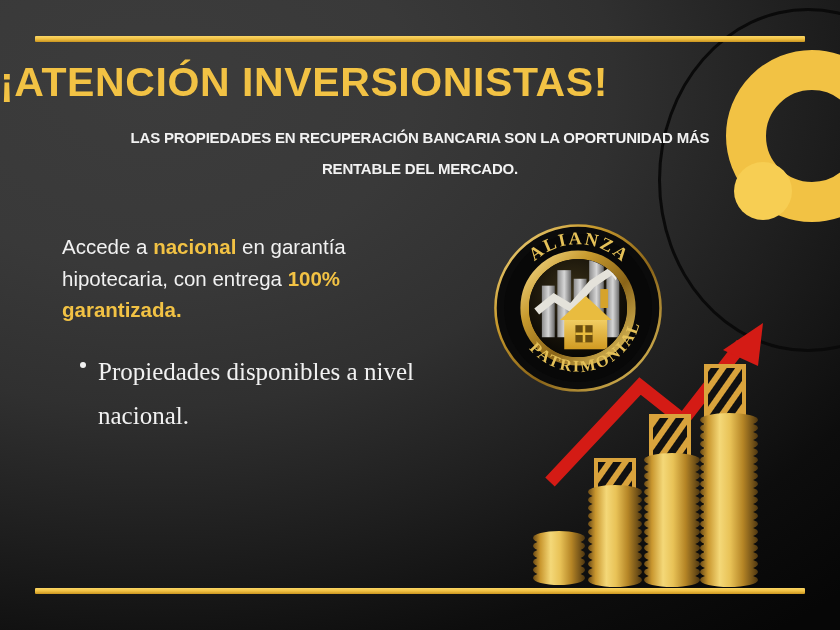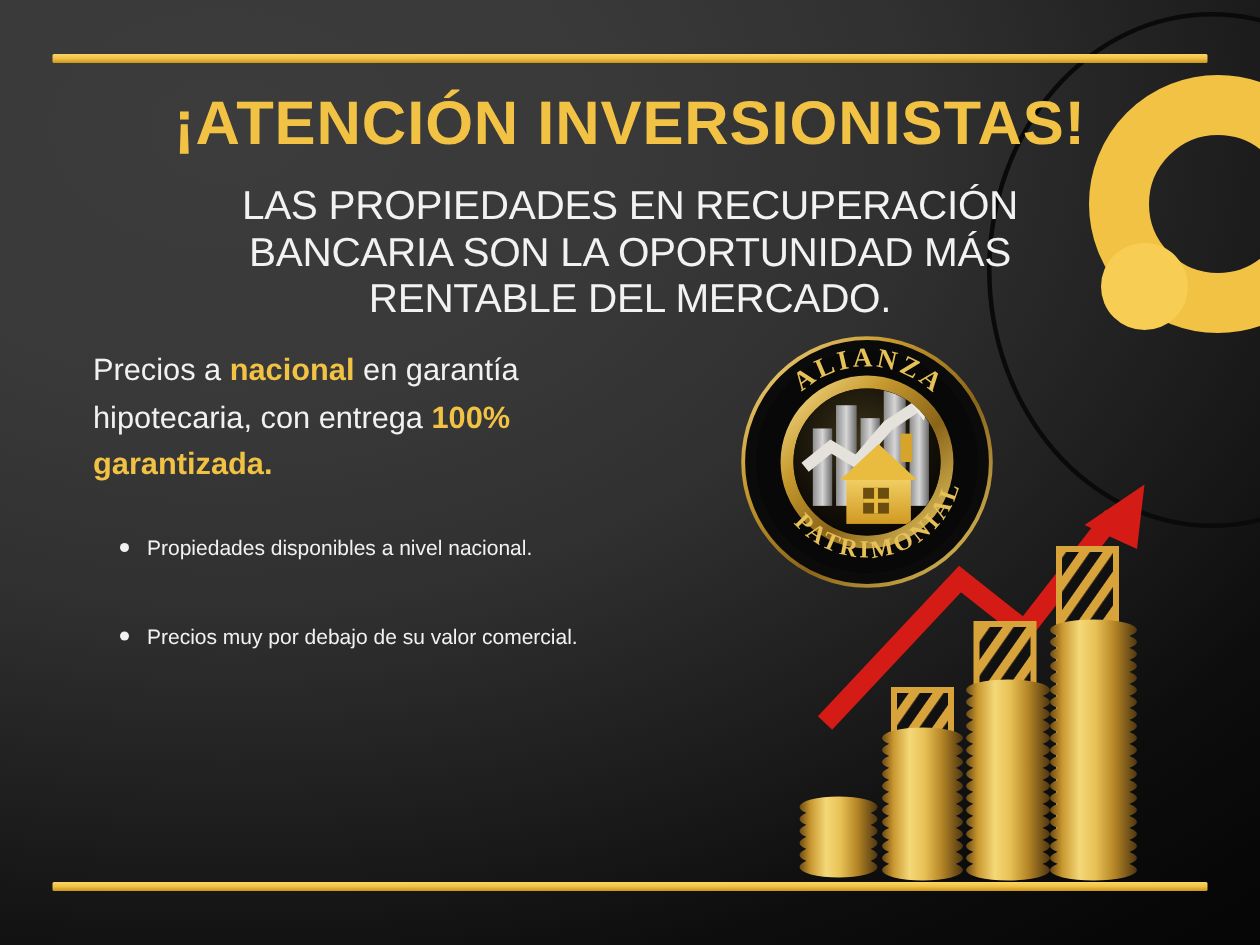--- a/index.html
+++ b/index.html
@@ -57,36 +57,36 @@
     border-radius: 1px;
   }
   .rule-top { top: 36px; }
   .rule-bottom { top: 588px; }
 
   
   .title {
     position: absolute;
     left: 0; right: 0;
     top: 59px;
-    text-align: center;
+    text-align: left;
     color: #F2C244;
     font-size: 41px;
     font-weight: bold;
     letter-spacing: 0.6px;
     white-space: nowrap;
   }
   .subtitle {
     position: absolute;
     left: 118px;
     width: 604px;
     top: 122px;
     text-align: center;
     color: #F2F2F2;
-    font-size: 27px;
-    font-weight: 400;
+    font-size: 15px;
+    font-weight: 700;
     line-height: 31px;
     letter-spacing: -0.2px;
   }
 
   
   .lead {
     position: absolute;
     left: 62px;
     width: 372px;
     top: 231px;
@@ -101,24 +101,25 @@
     left: 62px;
     width: 400px;
     top: 350px;
     margin: 0;
     padding: 0;
     list-style: none;
   }
   .bullets li {
     position: relative;
     color: #F1F1F1;
-    font-size: 14px;
-    line-height: 30px;
+    font-size: 25px;
+    line-height: 44px;
     padding-left: 36px;
     margin-bottom: 29px;
+    font-family: Liberation Serif, serif;
   }
   .bullets li::before {
     content: "";
     position: absolute;
     left: 18px;
     top: 12px;
     width: 6px;
     height: 6px;
     border-radius: 50%;
     background: #F1F1F1;
@@ -150,25 +151,24 @@
   <div class="deco arc-thin"></div>
   <div class="deco ring-big"></div>
   <div class="deco dot-small"></div>
 
   <div class="rule rule-top"></div>
   <div class="rule rule-bottom"></div>
 
   <div class="title">¡ATENCIÓN INVERSIONISTAS!</div>
   <div class="subtitle">LAS PROPIEDADES EN RECUPERACIÓN BANCARIA SON LA OPORTUNIDAD MÁS RENTABLE DEL MERCADO.</div>
 
-  <div class="lead"><span>Precios a </span><b>nacional</b><span> en garantía hipotecaria, con entrega </span><b>100% garantizada.</b></div>
+  <div class="lead"><span>Accede a </span><b>nacional</b><span> en garantía hipotecaria, con entrega </span><b>100% garantizada.</b></div>
 
   <ul class="bullets">
     <li>Propiedades disponibles a nivel nacional.</li>
-    <li>Precios muy por debajo de su valor comercial.</li>
   </ul>
 
   <svg class="art" viewBox="0 0 300 300">
     <defs>
       <linearGradient id="barG" x1="0" y1="0" x2="1" y2="0">
         <stop offset="0%" stop-color="#D9A33C"></stop>
         <stop offset="45%" stop-color="#E8B74C"></stop>
         <stop offset="100%" stop-color="#B9842A"></stop>
       </linearGradient>
       <linearGradient id="coinG" x1="0" y1="0" x2="1" y2="0">

